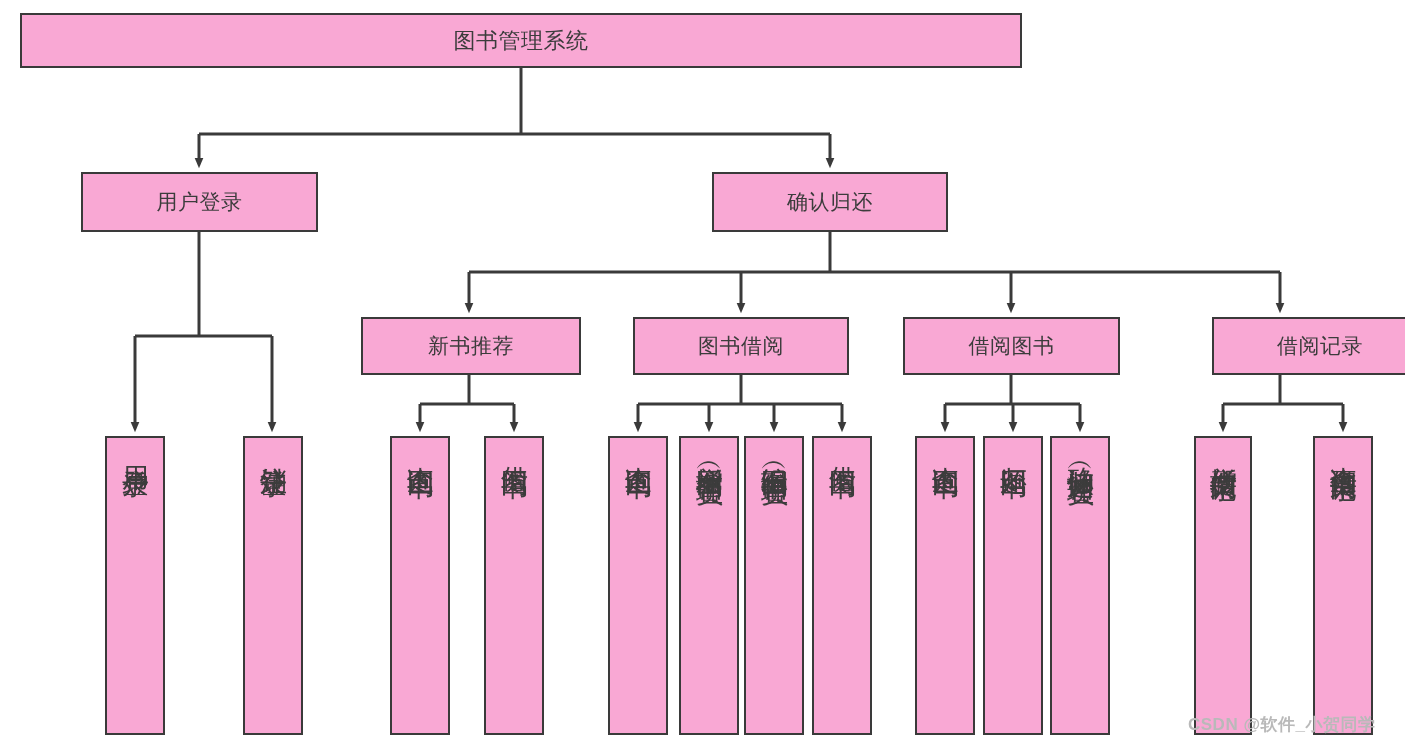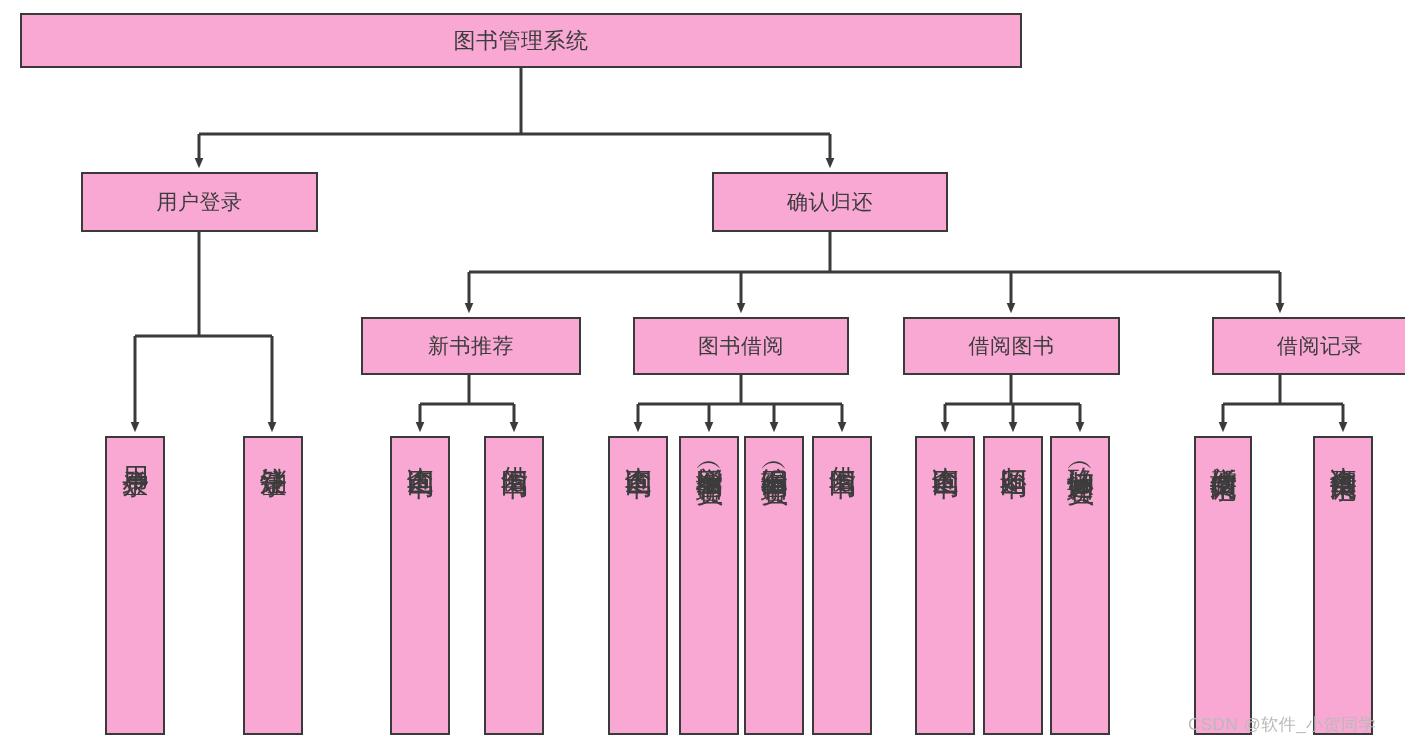--- a/index.html
+++ b/index.html
@@ -49,20 +49,21 @@
     line-height:1;
     white-space:nowrap;
   }
   .watermark{
     position:absolute;
     left:1188px;top:713px;
     font-size:17px;
     color:#b9b9b9;
     white-space:nowrap;
     letter-spacing:0.5px;
+    font-weight:bold;
   }
 </style>
 </head>
 <body>
 
 <div id="canvas">
 
   <svg id="edges" viewBox="0 0 1405 747">
     <defs>
       <marker id="arrow" markerWidth="12" markerHeight="12" refX="5.2" refY="5" orient="auto" markerUnits="userSpaceOnUse">

